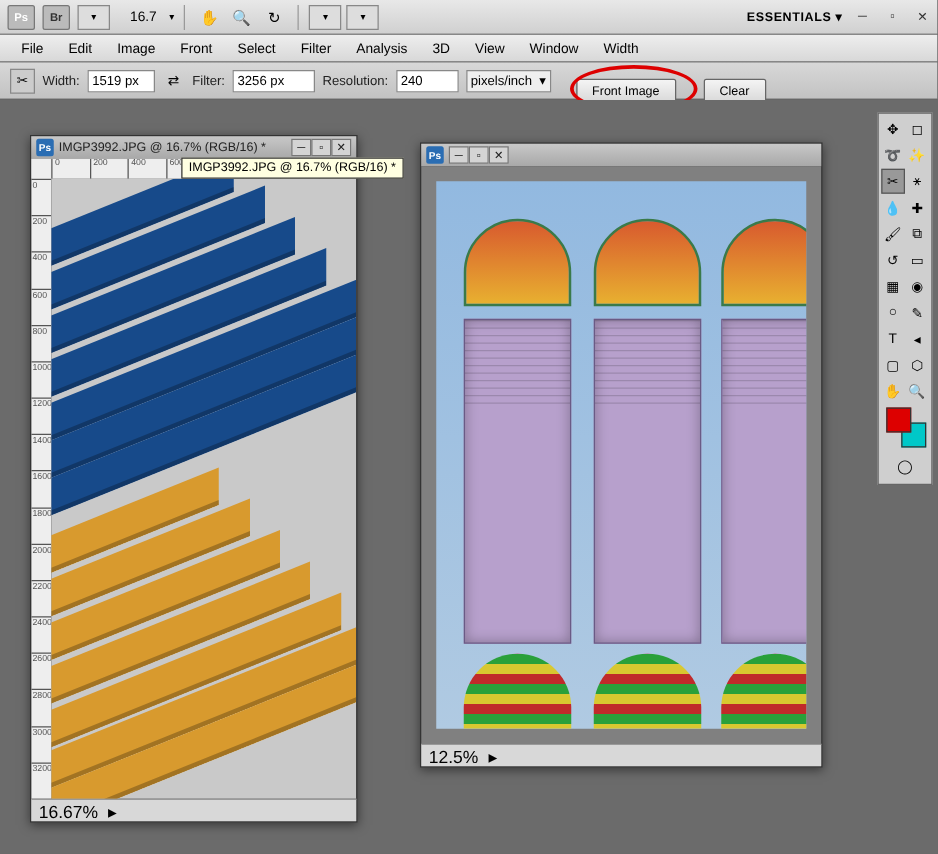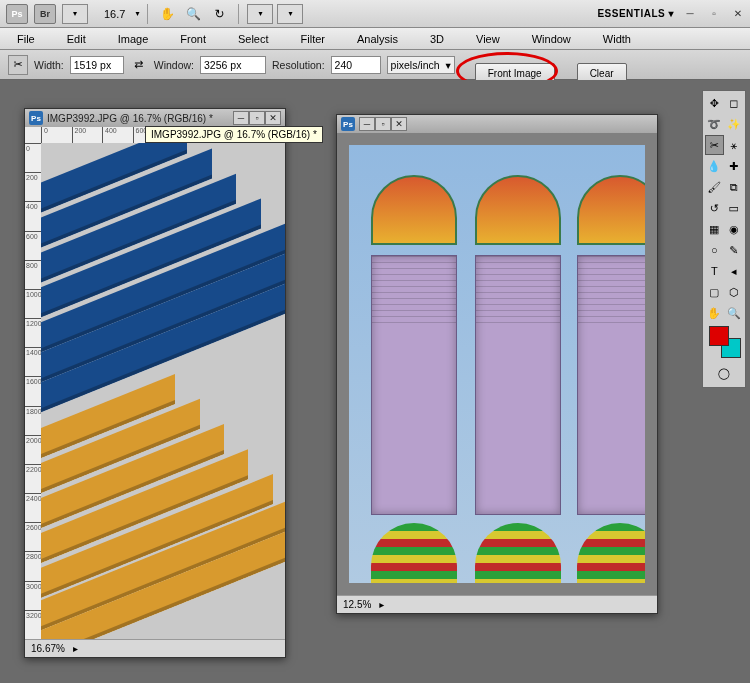--- a/index.html
+++ b/index.html
@@ -14,21 +14,21 @@
 .appbar .flydown { width:26px; height:20px; border:1px solid #888; background:#ddd; display:flex; align-items:center; justify-content:center; font-size:8px; cursor:pointer; }
 .appbar .zoomlvl { font-size:11px; margin-left:10px; margin-right:4px; }
 .appbar .sep { width:1px; height:20px; background:#999; margin:0 8px; }
 .appbar .toolicons { display:flex; gap:4px; }
 .appbar .toolicons .ti { width:22px; height:20px; border:1px solid transparent; display:flex; align-items:center; justify-content:center; cursor:pointer; font-size:12px; }
 .appbar .right { position:absolute; right:4px; display:flex; align-items:center; gap:8px; }
 .appbar .ess { font-size:10px; font-weight:bold; letter-spacing:0.5px; }
 .wbtn { width:16px; height:14px; display:flex; align-items:center; justify-content:center; font-size:10px; cursor:pointer; color:#333; }
 
 
-.menubar { height:22px; background:linear-gradient(#eee,#d8d8d8); border-bottom:1px solid #888; display:flex; align-items:center; padding:0 8px; gap:14px; }
+.menubar { height:22px; background:linear-gradient(#eee,#d8d8d8); border-bottom:1px solid #888; display:flex; align-items:center; padding:0 8px; gap:2px; }
 .menuitem { font-size:11px; padding:2px 9px; cursor:pointer; }
 
 
 .optbar { height:30px; background:linear-gradient(#d8d8d8,#c2c2c2); border-bottom:1px solid #666; display:flex; align-items:center; padding:0 8px; gap:6px; }
 .optbar .cropico { width:20px; height:20px; border:1px solid #888; background:#ccc; display:flex; align-items:center; justify-content:center; font-size:11px; cursor:pointer; }
 .optbar .lbl { font-size:10.5px; color:#222; }
 .optbar input[type=text] { height:18px; font-size:10.5px; padding:0 3px; border:1px solid #888; background:#fff; }
 .swapico { width:18px; height:18px; display:flex; align-items:center; justify-content:center; cursor:pointer; font-size:11px; }
 .unitsel { font-size:10.5px; padding:0 3px; border:1px solid #888; height:18px; background:#efefef; cursor:pointer; display:flex; align-items:center; }
 .btn { font-size:10px; height:20px; padding:0 12px; border:1px solid #666; background:linear-gradient(#f4f4f4,#d8d8d8); border-radius:2px; cursor:pointer;margin-top:17px; }
@@ -44,21 +44,21 @@
 .docwin .titlebar .ttxt { flex:1; white-space:nowrap; overflow:hidden; }
 .docwin .titlebar .winbtns { display:flex; gap:0; }
 .docwin .titlebar .winbtns span { width:16px; height:14px; border:1px solid #777; background:#d4d4d4; font-size:9px; display:flex; align-items:center; justify-content:center; cursor:pointer; }
 .docwin .tooltip { position:absolute; top:17px; left:120px; background:#ffffe1; border:1px solid #333; font-size:10px; padding:2px 5px; white-space:nowrap; z-index:5; }
 .docwin .rulerh { height:16px; background:#eee; display:flex; font-size:7px; color:#555; position:relative; overflow:hidden; }
 .docwin .rulerh .tick { border-left:1px solid #555; padding-left:2px; flex:1; }
 .docwin .body { flex:1; display:flex; overflow:hidden; }
 .docwin .rulerv { width:16px; background:#eee; font-size:7px; color:#555; display:flex; flex-direction:column; }
 .docwin .rulerv .tick { border-top:1px solid #555; padding:1px; flex:1; writing-mode:horizontal-tb; }
 .docwin .canvas { flex:1; background:#808080; position:relative; overflow:hidden; }
-.docwin .status { height:18px; background:#d8d8d8; border-top:1px solid #999; display:flex; align-items:center; font-size:10px; padding:0 6px; gap:8px; }
+.docwin .status { height:18px; background:#d8d8d8; border-top:1px solid #999; display:flex; align-items:center; font-size:14px; padding:0 6px; gap:8px; }
 
 
 .art1 { width:100%; height:100%; background:#c9c9c9; position:relative; }
 .art1 .stripe { position:absolute; left:0; right:0; }
 .art1 .blue .fin { background:#174a8a; }
 .art1 .orange .fin { background:#d89a2e; }
 .art1 .fin { position:absolute; height:30px; transform:skewY(-22deg); box-shadow:inset 0 -4px 0 rgba(0,0,0,0.25); }
 
 .art2 { width:100%; height:100%; background:linear-gradient(#92b9e0,#b0cae2); position:relative; overflow:hidden; }
 .shutter { position:absolute; width:86px; background:#b7a0cc; border:1px solid #6a5a85; box-shadow:inset 0 0 10px rgba(0,0,0,0.3); }
@@ -117,21 +117,21 @@
   <span class="menuitem">View</span>
   <span class="menuitem">Window</span>
   <span class="menuitem">Width</span>
 </div>
 
 <div class="optbar">
   <div class="cropico">✂</div>
   <span class="lbl">Width:</span>
   <input type="text" style="width: 54px;" value="1519 px">
   <div class="swapico">⇄</div>
-  <span class="lbl">Window:</span>
+  <span class="lbl">Filter:</span>
   <input type="text" style="width: 66px;" value="3256 px">
   <span class="lbl">Resolution:</span>
   <input type="text" style="width: 50px;" value="240">
   <div class="unitsel"><span>pixels/inch</span>&nbsp;&nbsp;▾</div>
   <button class="btn" style="margin-left:14px">Front Image</button>
   <button class="btn" style="margin-left:16px">Clear</button>
 </div>
 <div class="highlight-ring" style="left:456px; top:52px; width:102px; height:38px;"></div>
 
 <div class="workspace">

